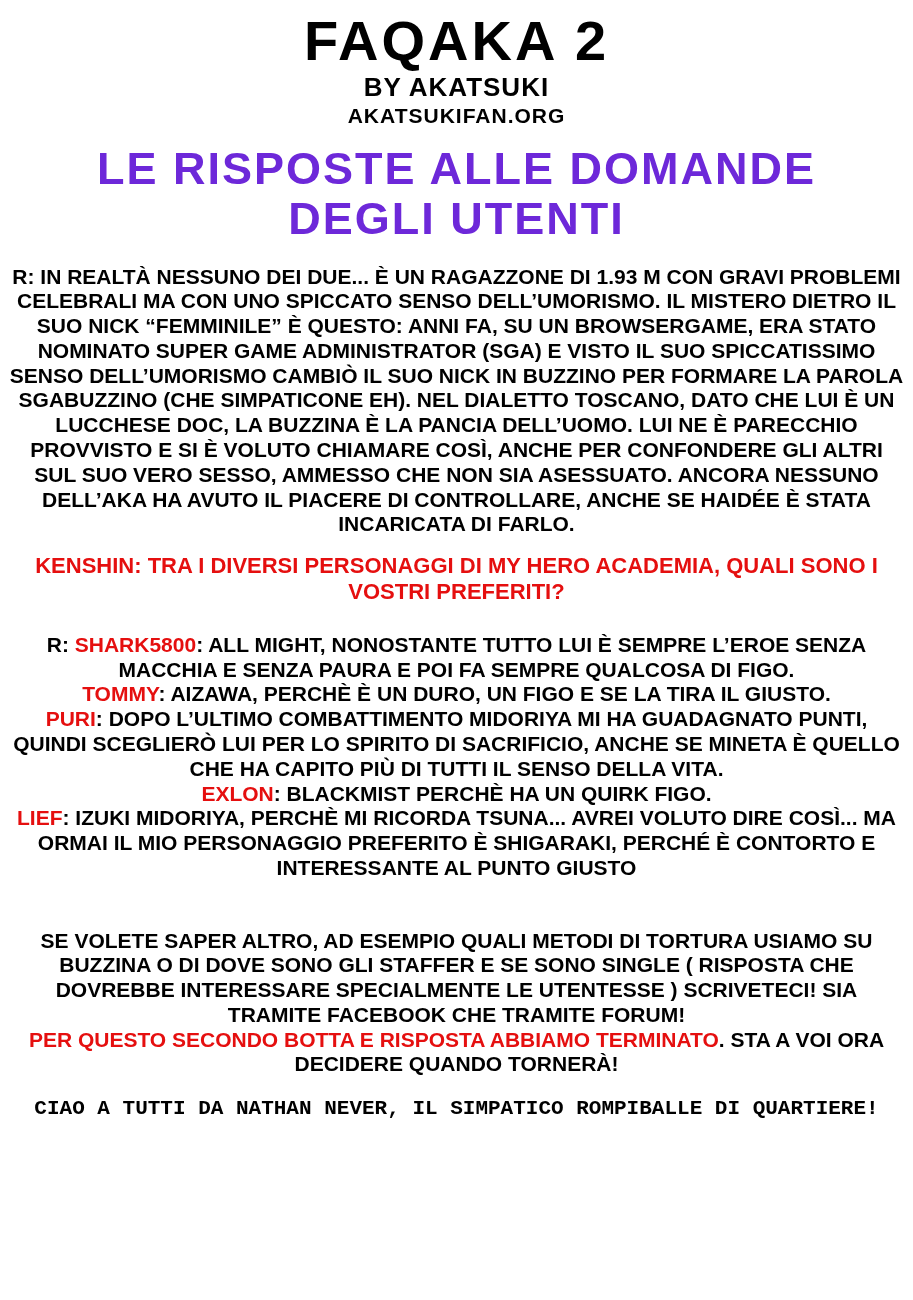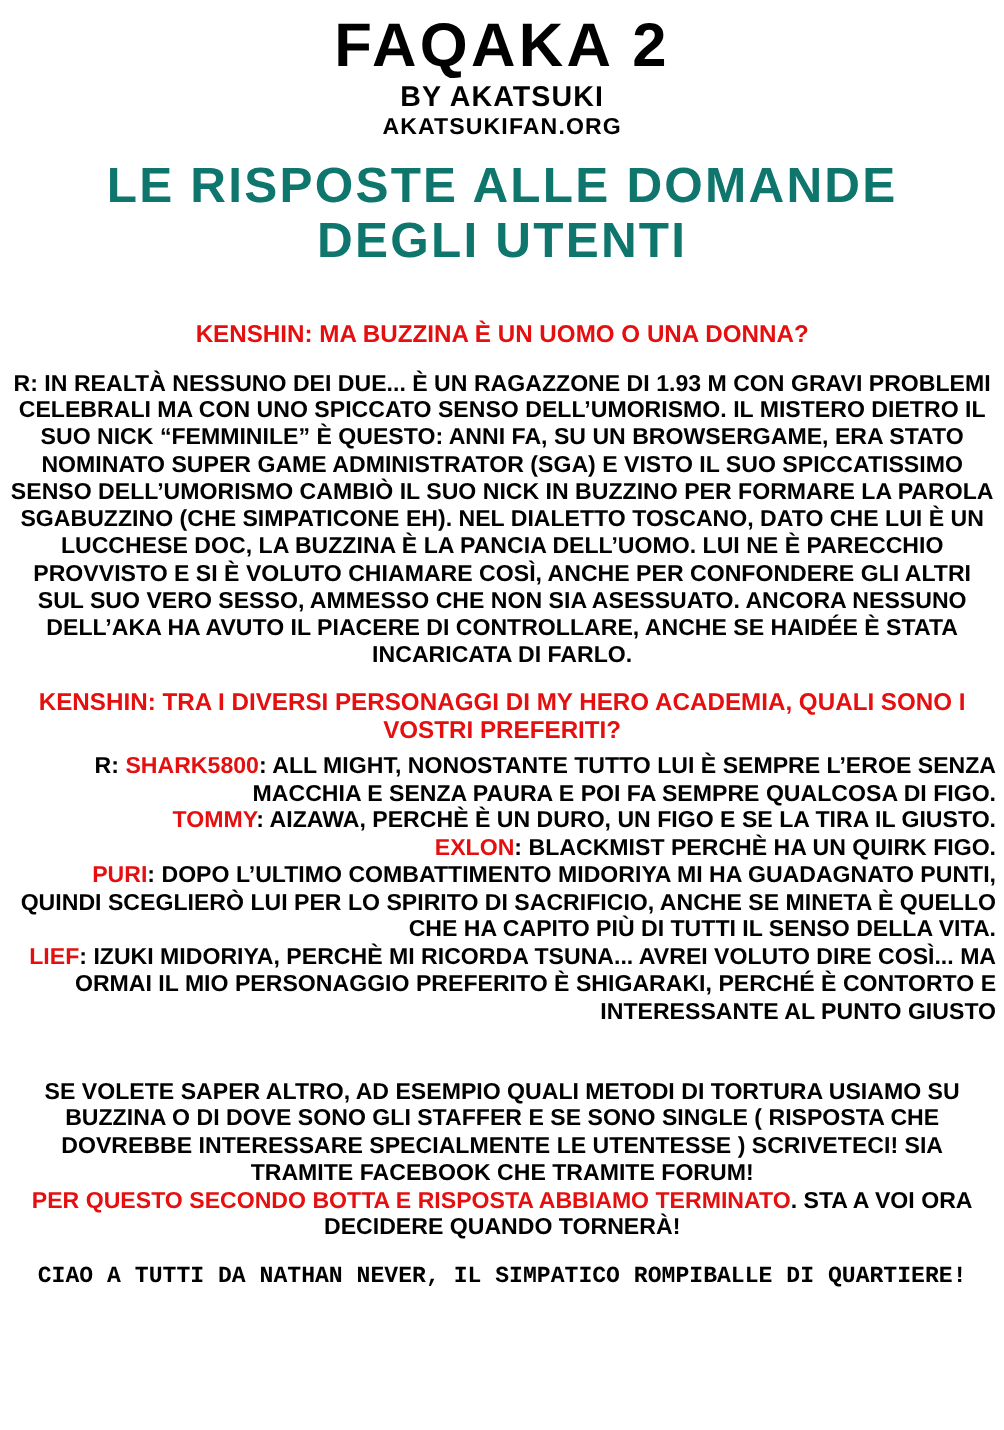--- a/index.html
+++ b/index.html
@@ -35,70 +35,69 @@
   }
   .site {
     font-size: 21px;
     line-height: 1.15;
     margin-top: 1px;
     letter-spacing: 1px;
   }
   .main-heading {
     font-size: 45px;
     line-height: 1.12;
-    color: #0f766e;
+    color: #6d28d9;
     margin: 16px auto 0;
     max-width: 830px;
     letter-spacing: 2px;
   }
   .question {
     color: #e50f0f;
     font-size: 22px;
     line-height: 1.18;
     margin: 0 auto;
     max-width: 880px;
   }
   .q1 { margin-top: 46px; }
   .q2 { margin-top: 16px; }
   .body-text {
     font-size: 21px;
     line-height: 1.18;
     margin: 0 auto;
     max-width: 898px;
   }
   .a1 { margin-top: 20px; }
-  .answers { margin-top: 8px; text-align: right; }
+  .answers { margin-top: 28px; }
   .answer-line { margin: 0 auto; max-width: 898px; }
   .red { color: #e50f0f; }
   .outro { margin-top: 48px; }
   .closing { }
   .signoff { margin-top: 20px; font-family: Liberation Mono, monospace; }
 </style>
 </head>
 <body>
 
 <div class="page">
 
   <h1 class="title">FAQAKA 2</h1>
   <div class="byline">BY AKATSUKI</div>
   <div class="site">AKATSUKIFAN.ORG</div>
 
   <h2 class="main-heading">LE RISPOSTE ALLE DOMANDE DEGLI UTENTI</h2>
 
-  <p class="question q1">KENSHIN: MA BUZZINA È UN UOMO O UNA DONNA?</p>
 
   <p class="body-text a1">R: IN REALTÀ NESSUNO DEI DUE... È UN RAGAZZONE DI 1.93 M CON GRAVI PROBLEMI CELEBRALI MA CON UNO SPICCATO SENSO DELL’UMORISMO. IL MISTERO DIETRO IL SUO NICK “FEMMINILE” È QUESTO: ANNI FA, SU UN BROWSERGAME, ERA STATO NOMINATO SUPER GAME ADMINISTRATOR (SGA) E VISTO IL SUO SPICCATISSIMO SENSO DELL’UMORISMO CAMBIÒ IL SUO NICK IN BUZZINO PER FORMARE LA PAROLA SGABUZZINO (CHE SIMPATICONE EH). NEL DIALETTO TOSCANO, DATO CHE LUI È UN LUCCHESE DOC, LA BUZZINA È LA PANCIA DELL’UOMO. LUI NE È PARECCHIO PROVVISTO E SI È VOLUTO CHIAMARE COSÌ, ANCHE PER CONFONDERE GLI ALTRI SUL SUO VERO SESSO, AMMESSO CHE NON SIA ASESSUATO. ANCORA NESSUNO DELL’AKA HA AVUTO IL PIACERE DI CONTROLLARE, ANCHE SE HAIDÉE È STATA INCARICATA DI FARLO.</p>
 
   <p class="question q2">KENSHIN: TRA I DIVERSI PERSONAGGI DI MY HERO ACADEMIA, QUALI SONO I VOSTRI PREFERITI?</p>
 
   <div class="answers">
     <p class="body-text answer-line"><span>R: </span><span class="red">SHARK5800</span><span>: ALL MIGHT, NONOSTANTE TUTTO LUI È SEMPRE L’EROE SENZA MACCHIA E SENZA PAURA E POI FA SEMPRE QUALCOSA DI FIGO.</span></p>
     <p class="body-text answer-line"><span></span><span class="red">TOMMY</span><span>: AIZAWA, PERCHÈ È UN DURO, UN FIGO E SE LA TIRA IL GIUSTO.</span></p>
+    <p class="body-text answer-line"><span></span><span class="red">PURI</span><span>: DOPO L’ULTIMO COMBATTIMENTO MIDORIYA MI HA GUADAGNATO PUNTI, QUINDI SCEGLIERÒ LUI PER LO SPIRITO DI SACRIFICIO, ANCHE SE MINETA È QUELLO CHE HA CAPITO PIÙ DI TUTTI IL SENSO DELLA VITA.</span></p>
     <p class="body-text answer-line"><span></span><span class="red">EXLON</span><span>: BLACKMIST PERCHÈ HA UN QUIRK FIGO.</span></p>
-    <p class="body-text answer-line"><span></span><span class="red">PURI</span><span>: DOPO L’ULTIMO COMBATTIMENTO MIDORIYA MI HA GUADAGNATO PUNTI, QUINDI SCEGLIERÒ LUI PER LO SPIRITO DI SACRIFICIO, ANCHE SE MINETA È QUELLO CHE HA CAPITO PIÙ DI TUTTI IL SENSO DELLA VITA.</span></p>
     <p class="body-text answer-line"><span></span><span class="red">LIEF</span><span>: IZUKI MIDORIYA, PERCHÈ MI RICORDA TSUNA... AVREI VOLUTO DIRE COSÌ... MA ORMAI IL MIO PERSONAGGIO PREFERITO È SHIGARAKI, PERCHÉ È CONTORTO E INTERESSANTE AL PUNTO GIUSTO</span></p>
   </div>
 
   <p class="body-text outro">SE VOLETE SAPER ALTRO, AD ESEMPIO QUALI METODI DI TORTURA USIAMO SU BUZZINA O DI DOVE SONO GLI STAFFER E SE SONO SINGLE ( RISPOSTA CHE DOVREBBE INTERESSARE SPECIALMENTE LE UTENTESSE ) SCRIVETECI! SIA TRAMITE FACEBOOK CHE TRAMITE FORUM!</p>
 
   <p class="body-text closing"><span class="red">PER QUESTO SECONDO BOTTA E RISPOSTA ABBIAMO TERMINATO</span><span>. STA A VOI ORA DECIDERE QUANDO TORNERÀ!</span></p>
 
   <p class="body-text signoff">CIAO A TUTTI DA NATHAN NEVER, IL SIMPATICO ROMPIBALLE DI QUARTIERE!</p>
 
 </div>

